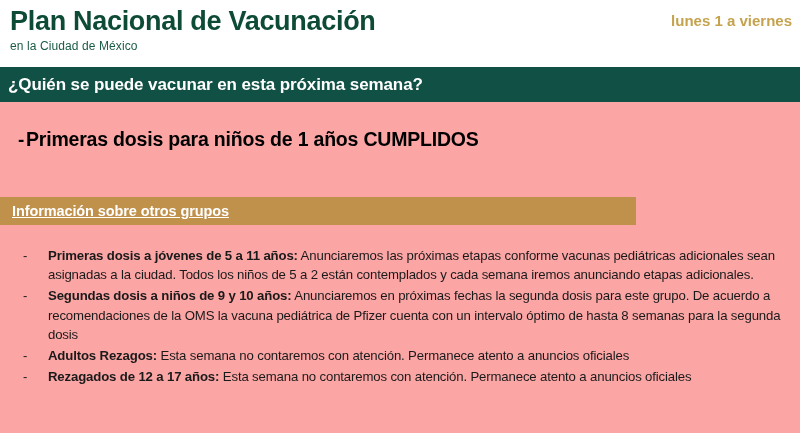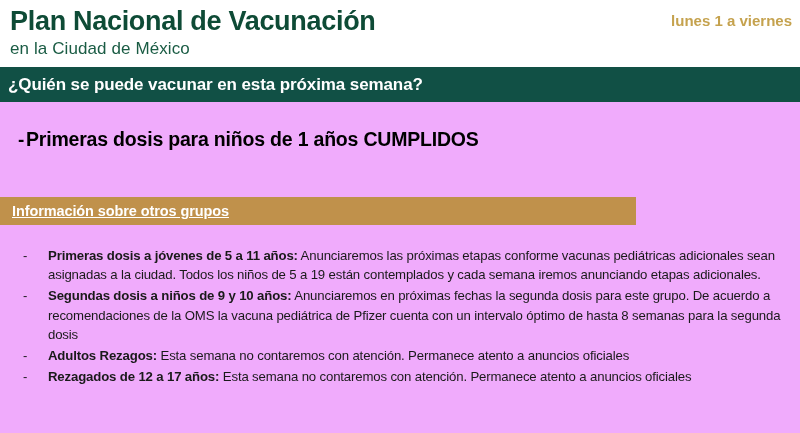--- a/index.html
+++ b/index.html
@@ -10,21 +10,21 @@
     width: 800px;
     height: 433px;
     background: #ffffff;
     font-family: "Liberation Sans", sans-serif;
     overflow: hidden;
   }
   .page {
     position: relative;
     width: 800px;
     height: 433px;
-    background: #f0abfc;
+    background: #fca5a5;
   }
 
   
   .header {
     position: absolute;
     left: 0; top: 0;
     width: 800px; height: 67px;
     background: #ffffff;
     display: flex;
     align-items: flex-start;
@@ -40,21 +40,21 @@
   .header-title {
     color: #0e4b36;
     font-size: 27px;
     font-weight: bold;
     letter-spacing: -0.3px;
     line-height: 1.05;
     white-space: nowrap;
   }
   .header-subtitle {
     color: #1a5c44;
-    font-size: 17px;
+    font-size: 12px;
     font-weight: normal;
     margin-top: 5px;
     letter-spacing: 0.1px;
     white-space: nowrap;
   }
   .header-right {
     text-align: right;
     color: #c5a24e;
     font-size: 15px;
     font-weight: bold;
@@ -183,21 +183,21 @@
     <span class="main-bullet-text">Primeras dosis para niños de 1 años CUMPLIDOS</span>
   </div>
 
   <div class="section-banner">
     <span class="section-banner-text">Información sobre otros grupos</span>
   </div>
 
   <div class="info-list">
       <div class="info-item">
         <span class="info-dash">-</span>
-        <span class="info-text"><span class="info-lead">Primeras dosis a jóvenes de 5 a 11 años:</span><span> Anunciaremos las próximas etapas conforme vacunas pediátricas adicionales sean asignadas a la ciudad. Todos los niños de 5 a 19 están contemplados y cada semana iremos anunciando etapas adicionales.</span></span>
+        <span class="info-text"><span class="info-lead">Primeras dosis a jóvenes de 5 a 11 años:</span><span> Anunciaremos las próximas etapas conforme vacunas pediátricas adicionales sean asignadas a la ciudad. Todos los niños de 5 a 2 están contemplados y cada semana iremos anunciando etapas adicionales.</span></span>
       </div>
       <div class="info-item">
         <span class="info-dash">-</span>
         <span class="info-text"><span class="info-lead">Segundas dosis a niños de 9 y 10 años:</span><span> Anunciaremos en próximas fechas la segunda dosis para este grupo. De acuerdo a recomendaciones de la OMS la vacuna pediátrica de Pfizer cuenta con un intervalo óptimo de hasta 8 semanas para la segunda dosis</span></span>
       </div>
       <div class="info-item">
         <span class="info-dash">-</span>
         <span class="info-text"><span class="info-lead">Adultos Rezagos:</span><span> Esta semana no contaremos con atención. Permanece atento a anuncios oficiales</span></span>
       </div>
       <div class="info-item">

